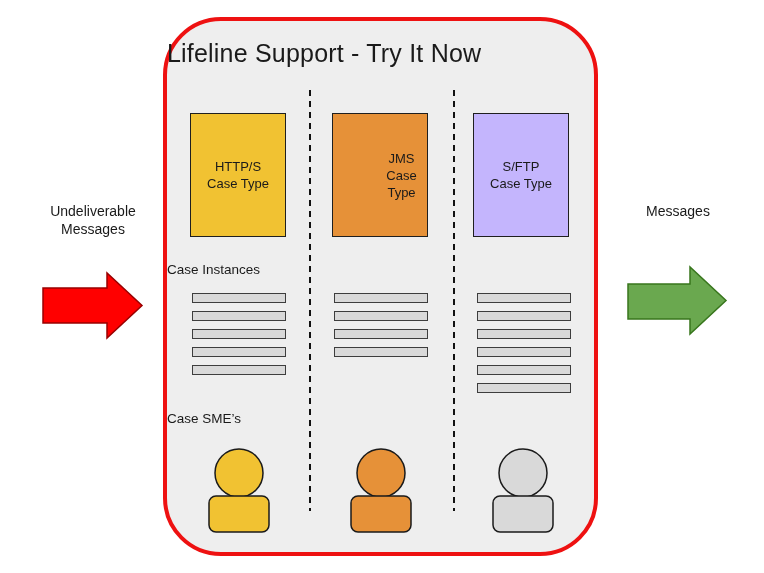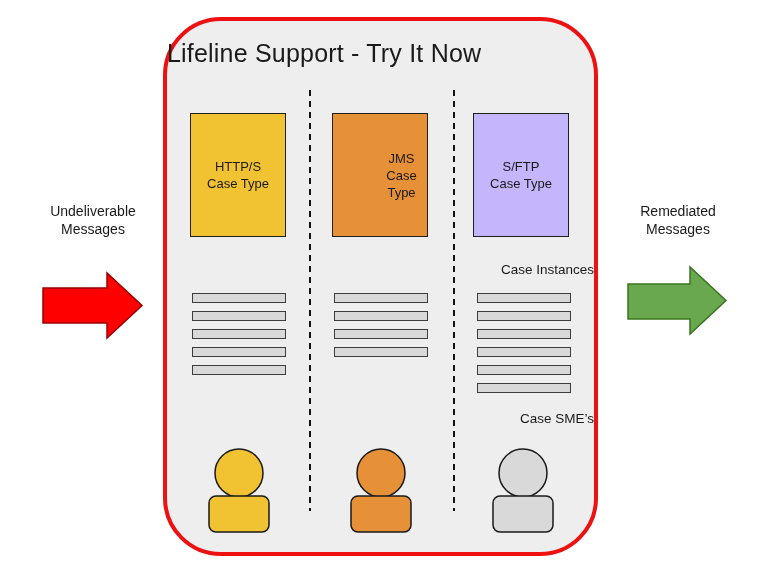--- a/index.html
+++ b/index.html
@@ -60,21 +60,21 @@
     font-size: 13px;
     line-height: 17px;
   }
   .case-type-box.col-0 { left: 23px; }
   .case-type-box.col-1 { left: 165px; padding-left: 43px; }
   .case-type-box.col-2 { left: 306px; }
 
   .section-label {
     position: absolute;
     left: 0; right: 0;
-    text-align: right;
+    text-align: left;
     font-size: 13.5px;
     white-space: nowrap;
   }
   .label-instances { top: 241px; }
   .label-smes      { top: 390px; }
 
   .bars {
     position: absolute;
     top: 272px;
     width: 94px;
@@ -125,21 +125,20 @@
 
   <div class="flow-label left">
     <div>Undeliverable</div>
     <div>Messages</div>
   </div>
   <svg class="flow-arrow left" viewBox="0 0 104 72">
     <polygon points="3,19 67,19 67,4 102,36.5 67,69 67,54 3,54" fill="#ff0000" stroke="#990000"></polygon>
   </svg>
 
   <div class="flow-label right">
-    <div>Remediated</div>
     <div>Messages</div>
   </div>
   <svg class="flow-arrow right" viewBox="0 0 104 72">
     <polygon points="3,20 65,20 65,3 101,36.5 65,70 65,55 3,55" fill="#6aa84f" stroke="#38761d"></polygon>
   </svg>
 
   <div class="lifeline-container" style="background: rgb(238, 238, 238); border-color: rgb(238, 17, 17);">
 
     <div class="diagram-title">Lifeline Support - Try It Now</div>
 

